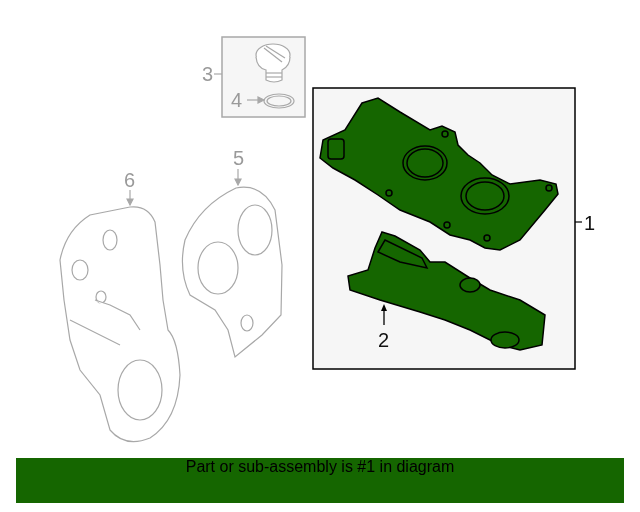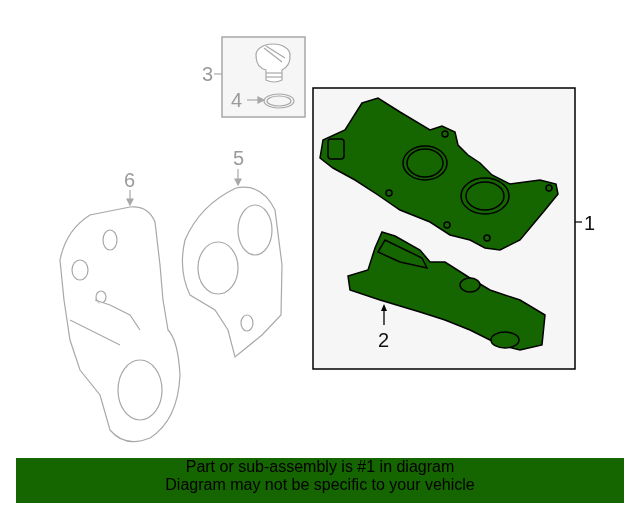--- a/index.html
+++ b/index.html
@@ -2,21 +2,21 @@
 <html><head>
   <meta charset="utf-8">
   <style>
     html, body { margin: 0; padding: 0; background: #ffffff; }
     body { width: 640px; height: 512px; position: relative; overflow: hidden; font-family: "Liberation Sans", sans-serif; }
     .diagram { position: absolute; left: 0; top: 0; width: 640px; height: 450px; }
     .callout { position: absolute; font-family: "Liberation Sans", sans-serif; font-size: 20px; line-height: 20px; }
     .callout.grey { color: #9a9a9a; }
     .callout.black { color: #111111; }
     .banner { position: absolute; left: 16px; top: 458px; width: 608px; height: 45px; background: #156600;
-      display: flex; flex-direction: column; align-items: center; justify-content: flex-start; }
+      display: flex; flex-direction: column; align-items: center; justify-content: space-between; }
     .banner-line { color: #000000; font-size: 16px; line-height: 18px; font-family: "Liberation Sans", sans-serif; text-align: center; }
   </style>
 </head>
 <body>
 
 <div class="diagram">
   <svg width="640" height="450" viewBox="0 0 640 450" xmlns="http://www.w3.org/2000/svg">
 
     <g>
       <rect x="222" y="37" width="83" height="80" fill="#f6f6f6" stroke="#a8a8a8" stroke-width="1.5"></rect>
@@ -93,14 +93,13 @@
   <span class="callout grey" style="left:202px; top:64px;">3</span>
   <span class="callout grey" style="left:231px; top:90px;">4</span>
   <span class="callout grey" style="left:233px; top:148px;">5</span>
   <span class="callout grey" style="left:124px; top:170px;">6</span>
   <span class="callout black" style="left:584px; top:213px;">1</span>
   <span class="callout black" style="left:378px; top:330px;">2</span>
 </div>
 
 <div class="banner">
   <div class="banner-line">Part or sub-assembly is #1 in diagram</div>
-  <div class="banner-line">Diagram may not be specific to your vehicle</div>
 </div>
 
 </body></html>

